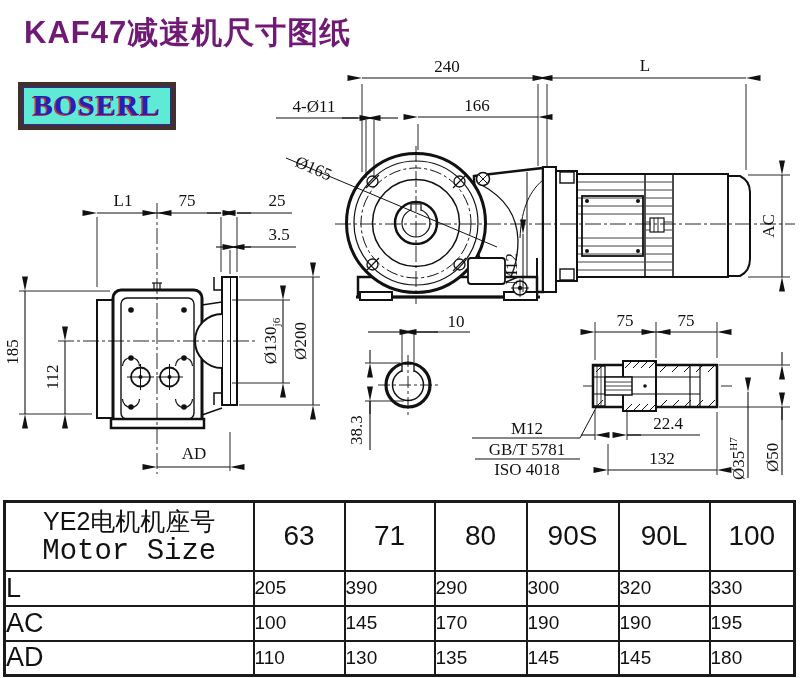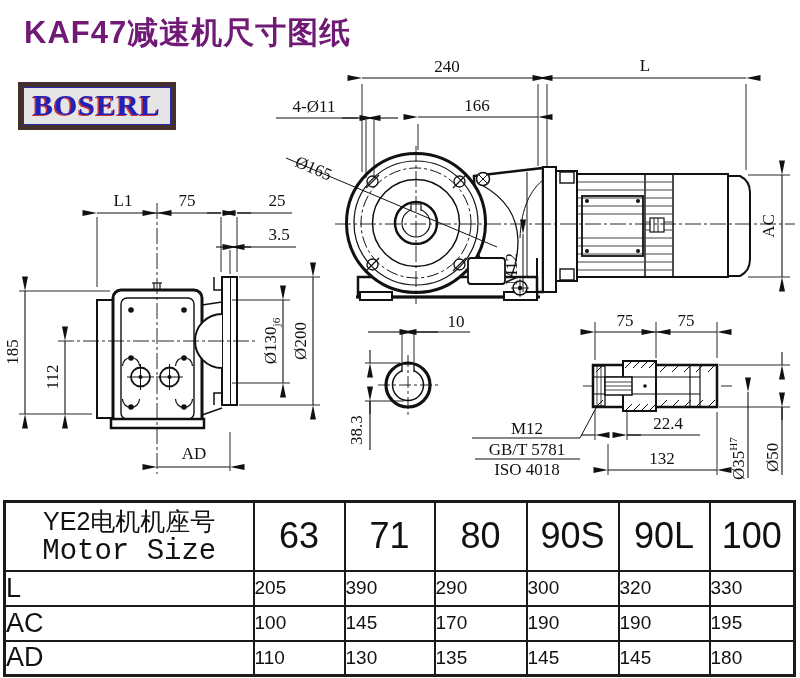--- a/index.html
+++ b/index.html
@@ -1,31 +1,31 @@
 <!DOCTYPE html>
 <html><head>
 <meta charset="utf-8">
 <style>
   html,body{margin:0;padding:0;background:#ffffff;}
   body{width:800px;height:678px;position:relative;font-family:"Liberation Sans",sans-serif;color:#111;}
   .page-title{position:absolute;left:24px;top:12px;font-size:31px;font-weight:bold;letter-spacing:1px;
     font-family:"Liberation Sans",sans-serif;color:#701a75;}
-  .logo-box{position:absolute;left:18px;top:82px;border:5px solid #43302c;background:#e5e5e5;}
+  .logo-box{position:absolute;left:18px;top:82px;border:5px solid #43302c;background:#5eead4;}
   .logo-inner{border:1px solid #2a2ab0;padding:0 9px 2px 9px;
     font-family:"Liberation Serif",serif;font-weight:bold;font-size:30px;color:#2222bb;
     text-shadow:-1.5px 1px 0 #cc3333;letter-spacing:1px;}
   svg{position:absolute;left:0;top:0;}
   svg text{font-family:"Liberation Serif",serif;font-size:17px;fill:#111;}
   .spec-table{position:absolute;left:3px;top:500px;border-collapse:collapse;table-layout:fixed;}
   .spec-table td,.spec-table th{border:2px solid #1a1a1a;vertical-align:middle;
     padding:0;font-weight:normal;background:#fff;}
   .spec-table{border:3px solid #1a1a1a;}
   .hdr-cn{font-size:25px;line-height:32px;}
   .hdr-en{font-family:"Liberation Mono",monospace;font-size:29px;line-height:30px;}
-  .size-cell{font-size:36px;}
+  .size-cell{font-size:28px;}
   .row-label{font-size:27px;}
   .val-cell{font-size:19px;}
 </style>
 </head>
 <body>
 
 <div class="page-title">KAF47减速机尺寸图纸</div>
 
 <div class="logo-box">
   <div class="logo-inner">BOSERL</div>

